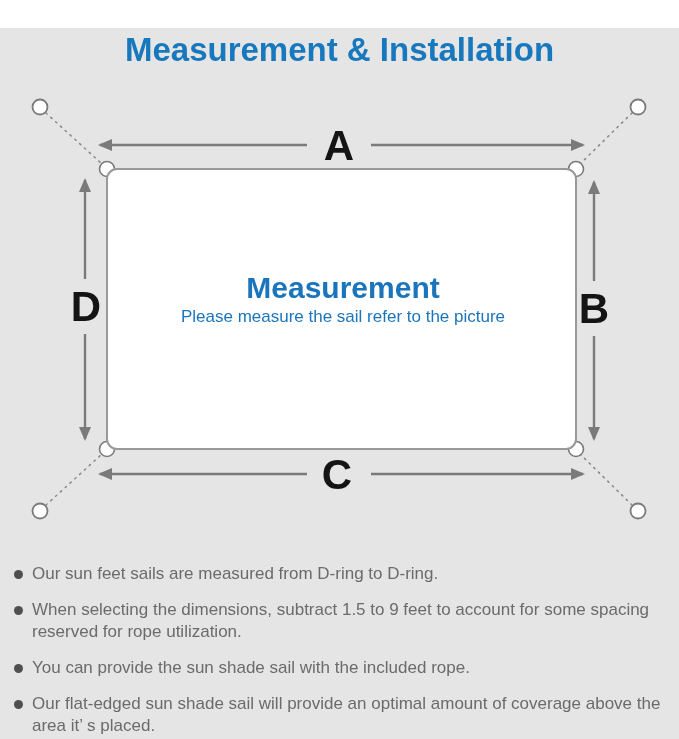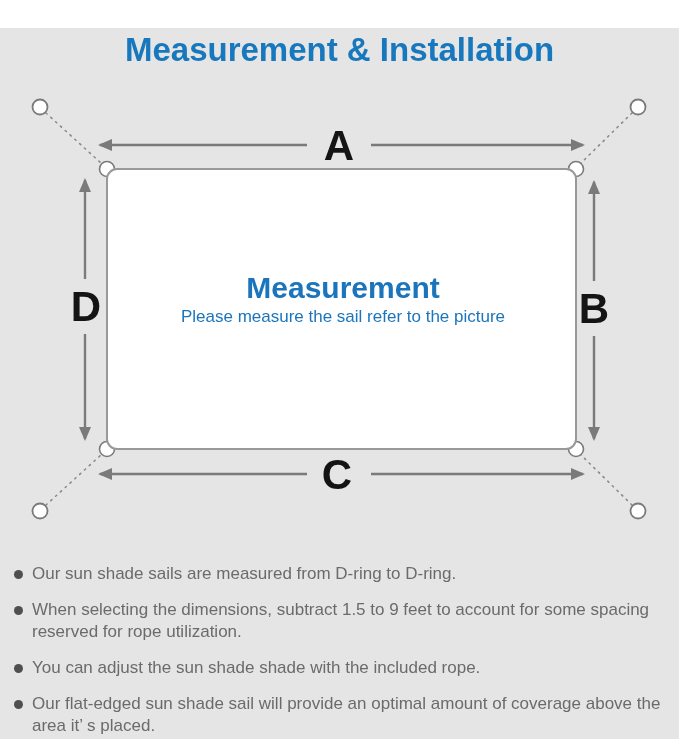--- a/index.html
+++ b/index.html
@@ -130,19 +130,19 @@
       <text class="dim-label" x="594" y="295" text-anchor="middle">B</text>
       <text class="dim-label" x="337" y="461" text-anchor="middle">C</text>
       <text class="dim-label" x="86" y="293" text-anchor="middle">D</text>
 
       <text class="center-heading" x="343" y="270" text-anchor="middle">Measurement</text>
       <text class="center-subheading" x="343" y="294" text-anchor="middle">Please measure the sail refer to the picture</text>
     </svg>
   </div>
 
   <ul class="notes">
-    <li>Our sun shade sails are measured from D-ring to D-ring.</li>
+    <li>Our sun feet sails are measured from D-ring to D-ring.</li>
     <li>When selecting the dimensions, subtract 1.5 to 9 feet to account for some spacing reserved for rope utilization.</li>
-    <li>You can adjust the sun shade shade with the included rope.</li>
+    <li>You can provide the sun shade sail with the included rope.</li>
     <li>Our flat-edged sun shade sail will provide an optimal amount of coverage above the area it’ s placed.</li>
   </ul>
 
 </div>
 
 </body></html>

